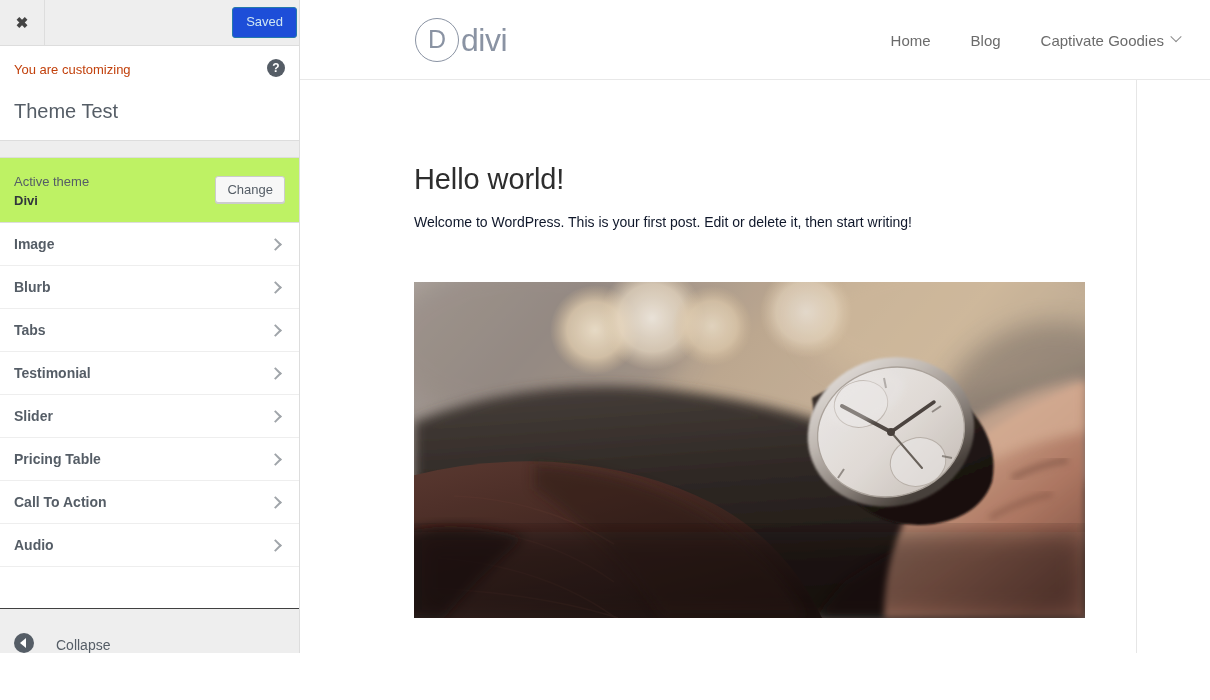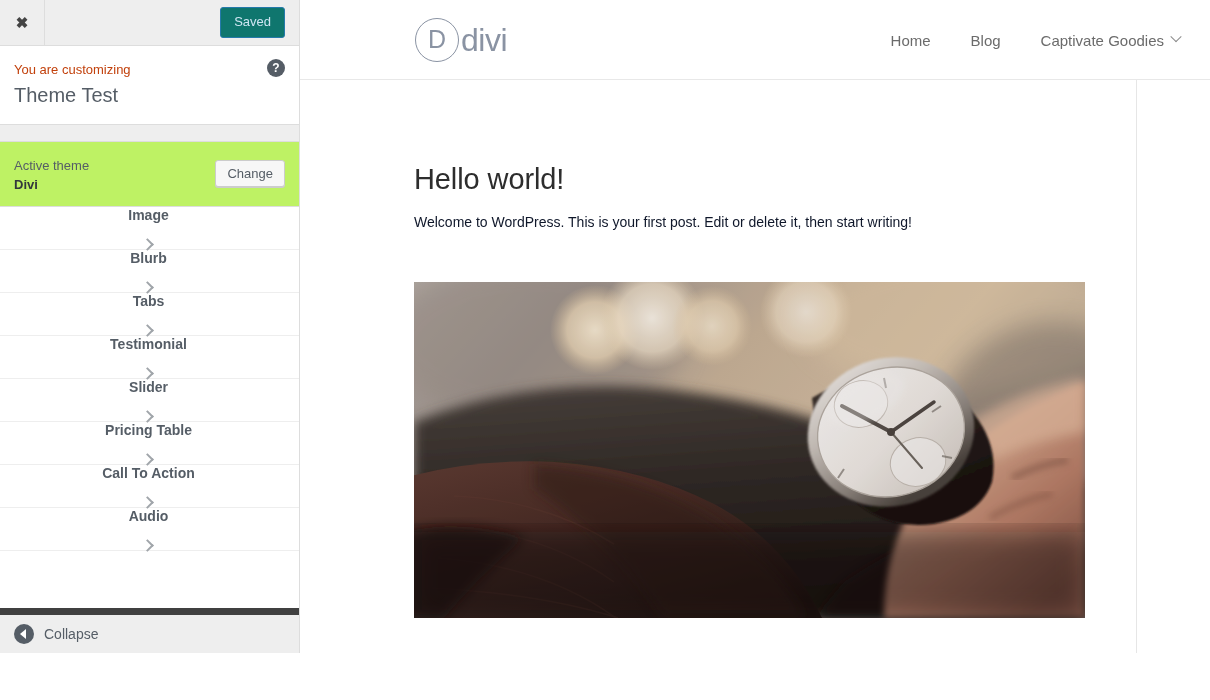--- a/index.html
+++ b/index.html
@@ -127,22 +127,22 @@
     width: 45px;
     border-right: 1px solid #dddddd;
     display: flex; align-items: center; justify-content: center;
     cursor: pointer;
     color: #444;
   }
   .x-icon { font-size: 15px; font-weight: bold; line-height: 1; }
   .cz-topbar-spacer { flex: 1; }
   .cz-save {
     align-self: center;
-    margin-right: 14px;
-    background: #0f766e;
+    margin-right: 2px;
+    background: #1d4ed8;
     border: 1px solid #257aab;
     color: #cfe6f3;
     font-size: 13px;
     padding: 5px 13px;
     border-radius: 3px;
     cursor: default;
     font-family: "Liberation Sans", sans-serif;
     line-height: 1.4;
   }
   .cz-header {
@@ -150,21 +150,21 @@
     border-bottom: 1px solid #dddddd;
     padding: 14px 16px 16px 14px;
     position: relative;
     flex: none;
   }
   .cz-kicker { font-size: 13px; color: #c2410c; line-height: 1.5; }
   .cz-sitename {
     font-size: 20px;
     font-weight: 400;
     color: #555d66;
-    margin-top: 2px;
+    margin-top: 18px;
     line-height: 1.3;
   }
   .cz-help {
     position: absolute; right: 14px; top: 13px;
     width: 18px; height: 18px;
     border-radius: 50%;
     background: #555d66;
     color: #ffffff;
     font-size: 12px; font-weight: bold;
     display: flex; align-items: center; justify-content: center;
@@ -200,43 +200,42 @@
     flex: 1;
     overflow: hidden;
   }
   .cz-item {
     height: 43px;
     border-bottom: 1px solid #eeeeee;
     display: flex; align-items: center; justify-content: space-between;
     padding: 0 16px 0 14px;
     cursor: pointer;
     background: #ffffff;
-    flex-direction: column;
   }
   .cz-item-label {
     font-size: 14px;
     font-weight: bold;
     color: #555d66;
   }
   .chev-right {
     width: 9px; height: 9px;
     border-top: 2px solid #a0a5aa;
     border-right: 2px solid #a0a5aa;
     transform: rotate(45deg);
     margin-right: 3px;
   }
 
   .cz-collapse {
     flex: none;
     height: 45px;
     background: #eeeeee;
-    border-top: 7px solid #404040;
-    display: flex; align-items: center;
+    border-top: 1px solid #404040;
+    display: flex; align-items: flex-end;
     padding-left: 14px;
-    gap: 10px;
+    gap: 22px;
     cursor: pointer;
     color: #555d66;
   }
   .collapse-icon {
     width: 20px; height: 20px; border-radius: 50%;
     background: #555d66;
     display: flex; align-items: center; justify-content: center;
   }
   .collapse-icon i {
     display: block;

